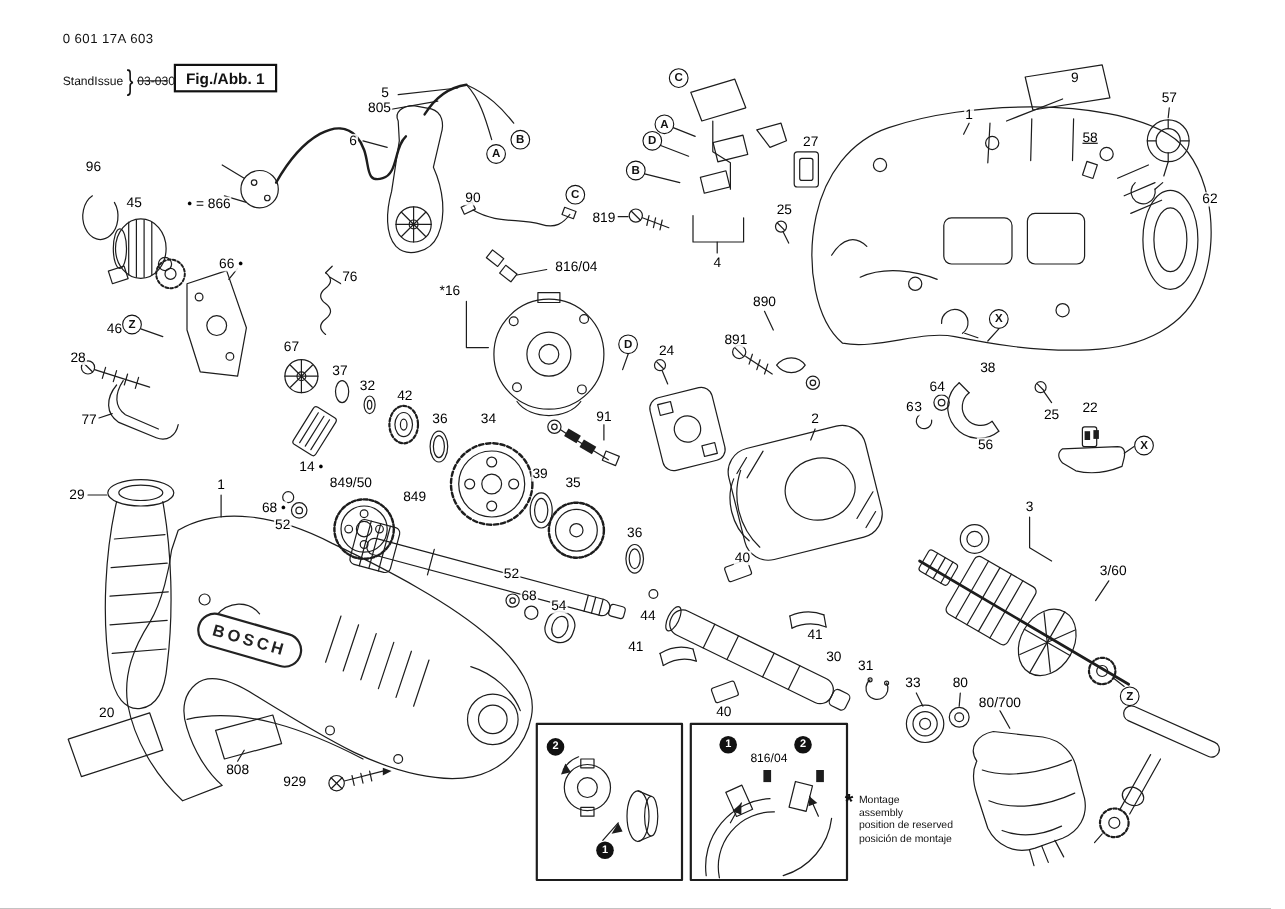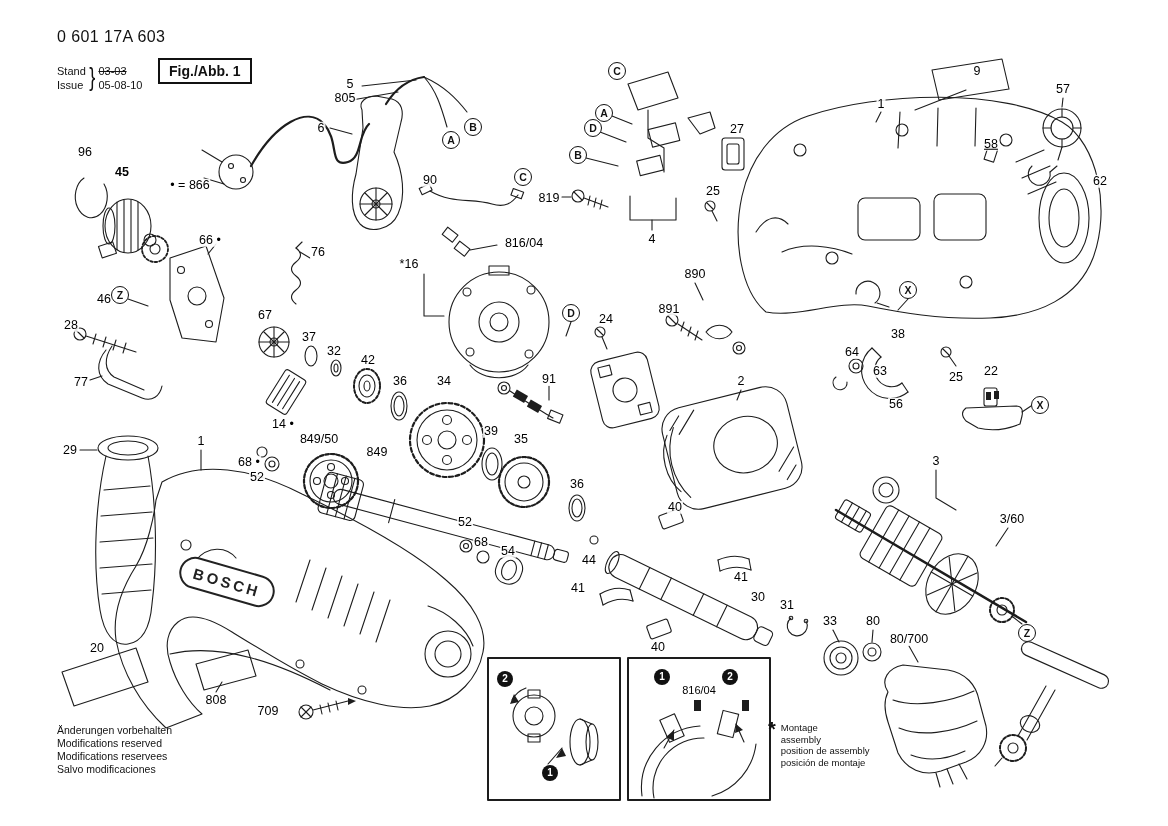--- a/index.html
+++ b/index.html
@@ -9,23 +9,23 @@
   #art{position:absolute;inset:0;stroke:#1d1d1d;fill:none;stroke-width:1.1;stroke-linecap:round;stroke-linejoin:round;}
   #art .fill{fill:#1d1d1d;stroke:none;}
 
   .part-label{position:absolute;transform:translate(-50%,-50%);font-size:12.5px;line-height:1;color:#000;
     white-space:nowrap;background:rgba(255,255,255,.88);padding:0 1px;}
   .circle-letter{position:absolute;width:18px;height:18px;border:1.6px solid #111;border-radius:50%;
     background:#fff;color:#111;display:flex;align-items:center;justify-content:center;
     font-size:10.5px;font-weight:bold;transform:translate(-50%,-50%);line-height:1;}
 
   .header{position:absolute;left:57px;top:28px;color:#111;}
-  .doc-number{font-size:16px;letter-spacing:.4px;}
+  .doc-number{font-size:12px;letter-spacing:.4px;}
   .issue-block{display:flex;align-items:center;gap:2px;margin-top:16px;font-size:11px;}
-  .issue-labels,.issue-dates{display:flex;flex-direction:column;line-height:14px;justify-content:center;}
+  .issue-labels,.issue-dates{display:flex;flex-direction:row;line-height:14px;justify-content:center;}
   .brace{font-size:26px;font-weight:300;transform:scaleX(.7);display:inline-block;}
   .strike{text-decoration:line-through;}
   .fig-label{position:absolute;left:101px;top:30px;border:2px solid #111;background:#fff;
     padding:3px 9px;font-weight:bold;font-size:14px;white-space:nowrap;}
 
   .bosch-plate{position:absolute;left:178px;top:566px;width:98px;height:32px;border:2.5px solid #222;
     border-radius:16px;transform:rotate(16deg);display:flex;align-items:center;justify-content:center;
     font-weight:bold;font-size:15px;letter-spacing:3px;color:#222;background:#fff;}
 
   .mods-note{position:absolute;left:57px;top:724px;font-size:10.5px;line-height:13px;color:#111;}
@@ -516,21 +516,21 @@
       <div class="issue-dates">
         <span class="strike">03-03</span>
         <span>05-08-10</span>
       </div>
     </div>
     <div class="fig-label">Fig./Abb. 1</div>
   </div>
 
   <div id="label-layer">
       <span class="part-label" style="left: 85px; top: 152px;">96</span>
-      <span class="part-label" style="left: 122px; top: 172px; font-weight: bold;">45</span>
+      <span class="part-label" style="left: 122px; top: 184px;">45</span>
       <span class="part-label" style="left: 190px; top: 185px;">• = 866</span>
       <span class="part-label" style="left: 104px; top: 263px; margin-top: 36px;">46</span>
       <span class="part-label" style="left: 210px; top: 240px;">66 •</span>
       <span class="part-label" style="left: 318px; top: 252px;">76</span>
       <span class="part-label" style="left: 265px; top: 315px;">67</span>
       <span class="part-label" style="left: 309px; top: 337px;">37</span>
       <span class="part-label" style="left: 334px; top: 351px;">32</span>
       <span class="part-label" style="left: 368px; top: 360px;">42</span>
       <span class="part-label" style="left: 400px; top: 381px;">36</span>
       <span class="part-label" style="left: 444px; top: 381px;">34</span>
@@ -541,21 +541,21 @@
       <span class="part-label" style="left: 81px; top: 382px;">77</span>
       <span class="part-label" style="left: 70px; top: 450px;">29</span>
       <span class="part-label" style="left: 201px; top: 441px;">1</span>
       <span class="part-label" style="left: 283px; top: 424px;">14 •</span>
       <span class="part-label" style="left: 249px; top: 462px;">68 •</span>
       <span class="part-label" style="left: 257px; top: 477px;">52</span>
       <span class="part-label" style="left: 319px; top: 439px;">849/50</span>
       <span class="part-label" style="left: 377px; top: 452px;">849</span>
       <span class="part-label" style="left: 97px; top: 648px;">20</span>
       <span class="part-label" style="left: 216px; top: 700px;">808</span>
-      <span class="part-label" style="left: 268px; top: 711px;">709</span>
+      <span class="part-label" style="left: 268px; top: 711px;">929</span>
       <span class="part-label" style="left: 465px; top: 522px;">52</span>
       <span class="part-label" style="left: 481px; top: 542px;">68</span>
       <span class="part-label" style="left: 508px; top: 551px;">54</span>
       <span class="part-label" style="left: 589px; top: 560px;">44</span>
       <span class="part-label" style="left: 578px; top: 588px;">41</span>
       <span class="part-label" style="left: 658px; top: 647px;">40</span>
       <span class="part-label" style="left: 675px; top: 507px;">40</span>
       <span class="part-label" style="left: 741px; top: 577px;">41</span>
       <span class="part-label" style="left: 758px; top: 597px;">30</span>
       <span class="part-label" style="left: 787px; top: 605px;">31</span>
@@ -573,26 +573,26 @@
       <span class="part-label" style="left: 737px; top: 129px;">27</span>
       <span class="part-label" style="left: 713px; top: 191px;">25</span>
       <span class="part-label" style="left: 695px; top: 274px;">890</span>
       <span class="part-label" style="left: 669px; top: 309px;">891</span>
       <span class="part-label" style="left: 549px; top: 379px;">91</span>
       <span class="part-label" style="left: 606px; top: 319px;">24</span>
       <span class="part-label" style="left: 741px; top: 381px;">2</span>
       <span class="part-label" style="left: 977px; top: 71px;">9</span>
       <span class="part-label" style="left: 881px; top: 104px;">1</span>
       <span class="part-label" style="left: 1063px; top: 89px;">57</span>
-      <span class="part-label" style="left: 991px; top: 144px; text-decoration: underline;">58</span>
+      <span class="part-label" style="left: 991px; top: 125px; text-decoration: underline;">58</span>
       <span class="part-label" style="left: 1100px; top: 181px;">62</span>
       <span class="part-label" style="left: 898px; top: 309px; margin-top: 25px;">38</span>
       <span class="part-label" style="left: 956px; top: 377px;">25</span>
       <span class="part-label" style="left: 852px; top: 352px;">64</span>
-      <span class="part-label" style="left: 880px; top: 371px;">63</span>
+      <span class="part-label" style="left: 831px; top: 371px; font-family: Liberation Mono, monospace;">63</span>
       <span class="part-label" style="left: 896px; top: 404px;">56</span>
       <span class="part-label" style="left: 991px; top: 371px;">22</span>
       <span class="part-label" style="left: 936px; top: 461px;">3</span>
       <span class="part-label" style="left: 1012px; top: 519px;">3/60</span>
     </div>
 
   <div id="letter-layer">
       <div class="circle-letter" style="left: 451px; top: 140px;">A</div>
       <div class="circle-letter" style="left: 473px; top: 127px;">B</div>
       <div class="circle-letter" style="left: 523px; top: 177px;">C</div>
@@ -608,30 +608,24 @@
     </div>
 
   <div class="bosch-plate">BOSCH</div>
 
   <div class="badge" style="left:505px;top:679px">2</div>
   <div class="badge" style="left:550px;top:773px">1</div>
   <div class="badge" style="left:662px;top:677px">1</div>
   <div class="badge" style="left:730px;top:677px">2</div>
   <div class="inset-ref" style="left:699px;top:690px">816/04</div>
 
-  <div class="mods-note">
-    <div>Änderungen vorbehalten</div>
-    <div>Modifications reserved</div>
-    <div>Modifications reservees</div>
-    <div>Salvo modificaciones</div>
-  </div>
 
   <div class="montage-note">
     <span class="montage-star">*</span>
     <div class="montage-lines">
       <div>Montage</div>
       <div>assembly</div>
-      <div>position de assembly</div>
+      <div>position de reserved</div>
       <div>posición de montaje</div>
     </div>
   </div>
 
 </div>
 
 </body></html>

